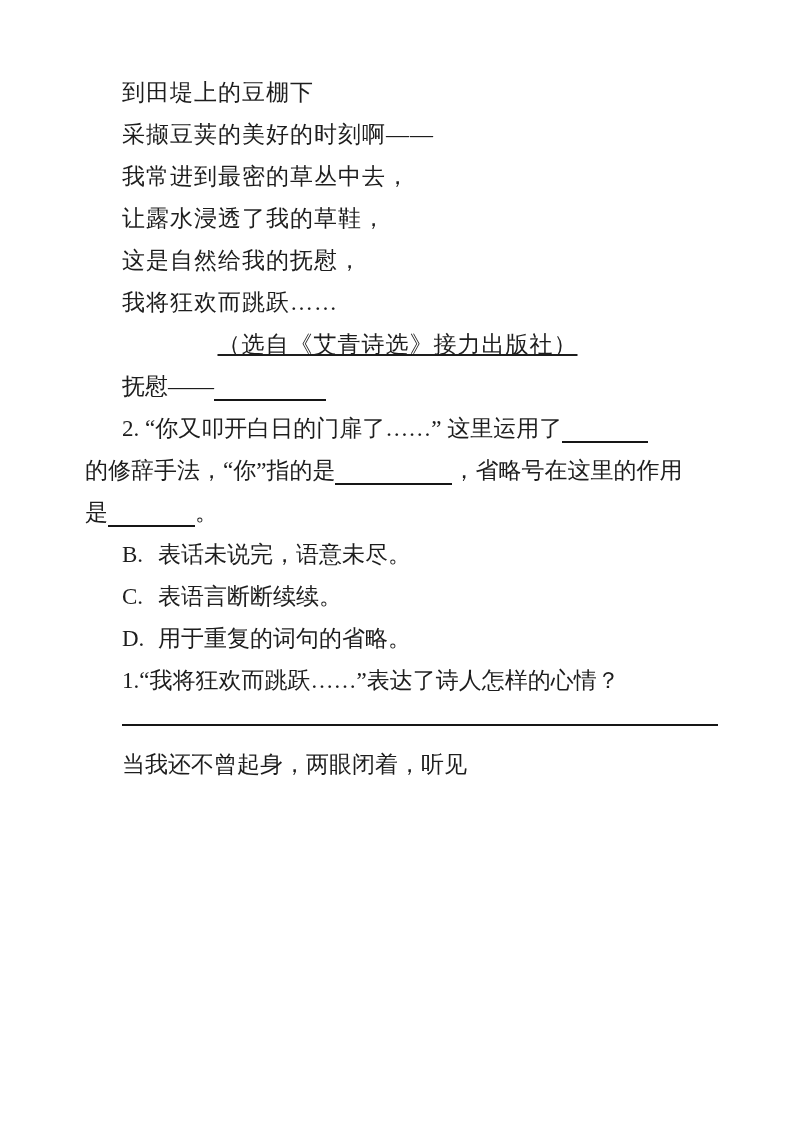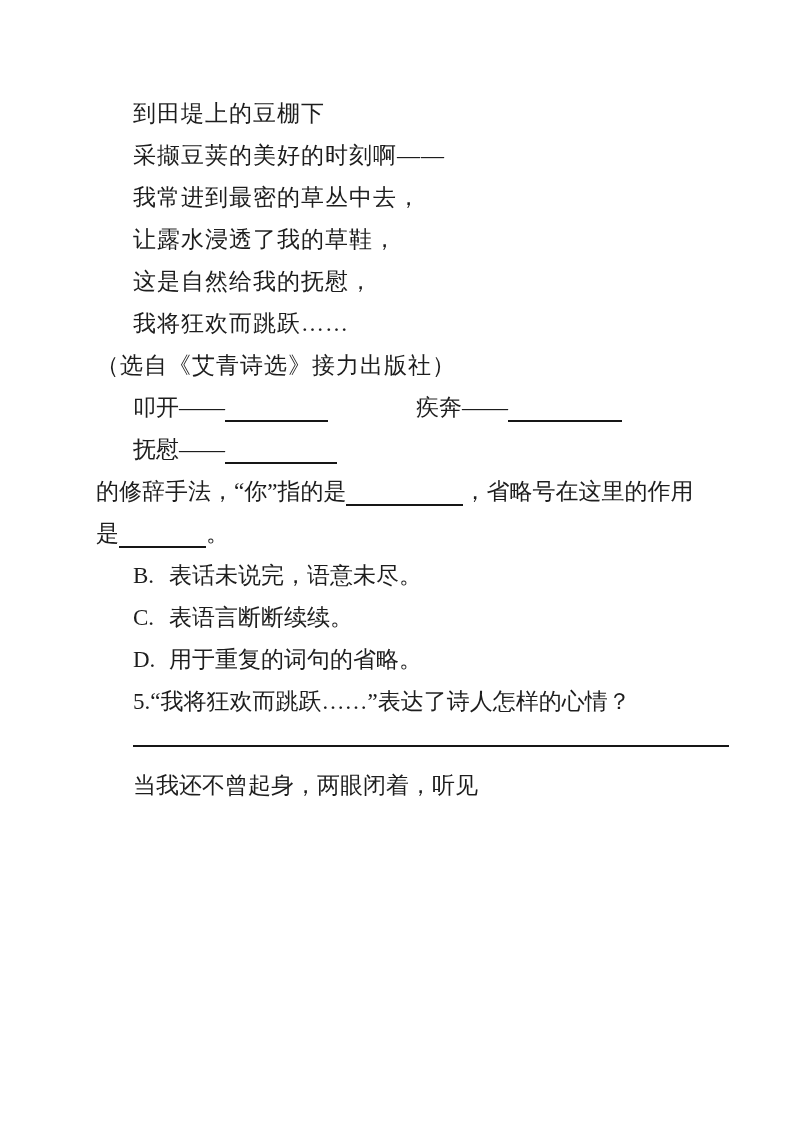--- a/index.html
+++ b/index.html
@@ -13,32 +13,31 @@
     height: 1122px;
     background: #ffffff;
     color: #1d1d1d;
     font-family: "Liberation Serif", "DejaVu Serif", serif;
     font-size: 23px;
     overflow: hidden;
   }
   .content {
     position: absolute;
     left: 85px;
-    top: 93px;
+    top: 72px;
     width: 625px;
-    margin-left: 11px;
   }
   .line {
     height: 42px;
     line-height: 42px;
     white-space: nowrap;
   }
   .indent { padding-left: 37px; }
   .poem { letter-spacing: 1px; }
-  .source { text-align: left; letter-spacing: 1px; }
+  .source { text-align: center; letter-spacing: 1px; text-decoration: underline; }
   .blank {
     display: inline-block;
     height: 0;
     border-bottom: 2px solid #161616;
     vertical-align: -7px;
   }
   .w103 { width: 103px; }
   .w114 { width: 114px; }
   .w112 { width: 112px; }
   .w86  { width: 86px; }
@@ -63,44 +62,44 @@
 
     <div class="line indent poem">到田堤上的豆棚下</div>
     <div class="line indent poem">采撷豆荚的美好的时刻啊——</div>
     <div class="line indent poem">我常进到最密的草丛中去，</div>
     <div class="line indent poem">让露水浸透了我的草鞋，</div>
     <div class="line indent poem">这是自然给我的抚慰，</div>
     <div class="line indent poem">我将狂欢而跳跃……</div>
     <div class="line source">（选自《艾青诗选》接力出版社）</div>
 
     <div class="line indent">
-      <span>叩开——</span><span class="blank w103"></span><span class="pair-gap"></span><span>疾奔——</span><span class="blank w114"></span>
-    </div>
-    <div class="line indent">
       <span>抚慰——</span><span class="blank w112"></span>
     </div>
 
+    <div class="line indent">
+      <span>2. “你又叩开白日的门扉了……” 这里运用了</span><span class="blank w86"></span>
+    </div>
     <div class="line">
       <span>的修辞手法，“你”指的是</span><span class="blank w117"></span><span>，省略号在这里的作用</span>
     </div>
     <div class="line">
       <span>是</span><span class="blank w87"></span><span>。</span>
     </div>
 
     <div class="line indent">
       <span class="opt-label">B.</span><span>表话未说完，语意未尽。</span>
     </div>
     <div class="line indent">
       <span class="opt-label">C.</span><span>表语言断断续续。</span>
     </div>
     <div class="line indent">
       <span class="opt-label">D.</span><span>用于重复的词句的省略。</span>
     </div>
 
-    <div class="line indent">5.“我将狂欢而跳跃……”表达了诗人怎样的心情？</div>
+    <div class="line indent">1.“我将狂欢而跳跃……”表达了诗人怎样的心情？</div>
     <div class="answer-line">
       <div class="rule"></div>
     </div>
 
     <div class="line indent">当我还不曾起身，两眼闭着，听见</div>
 
   </div>
 </div>
 
 </body></html>

